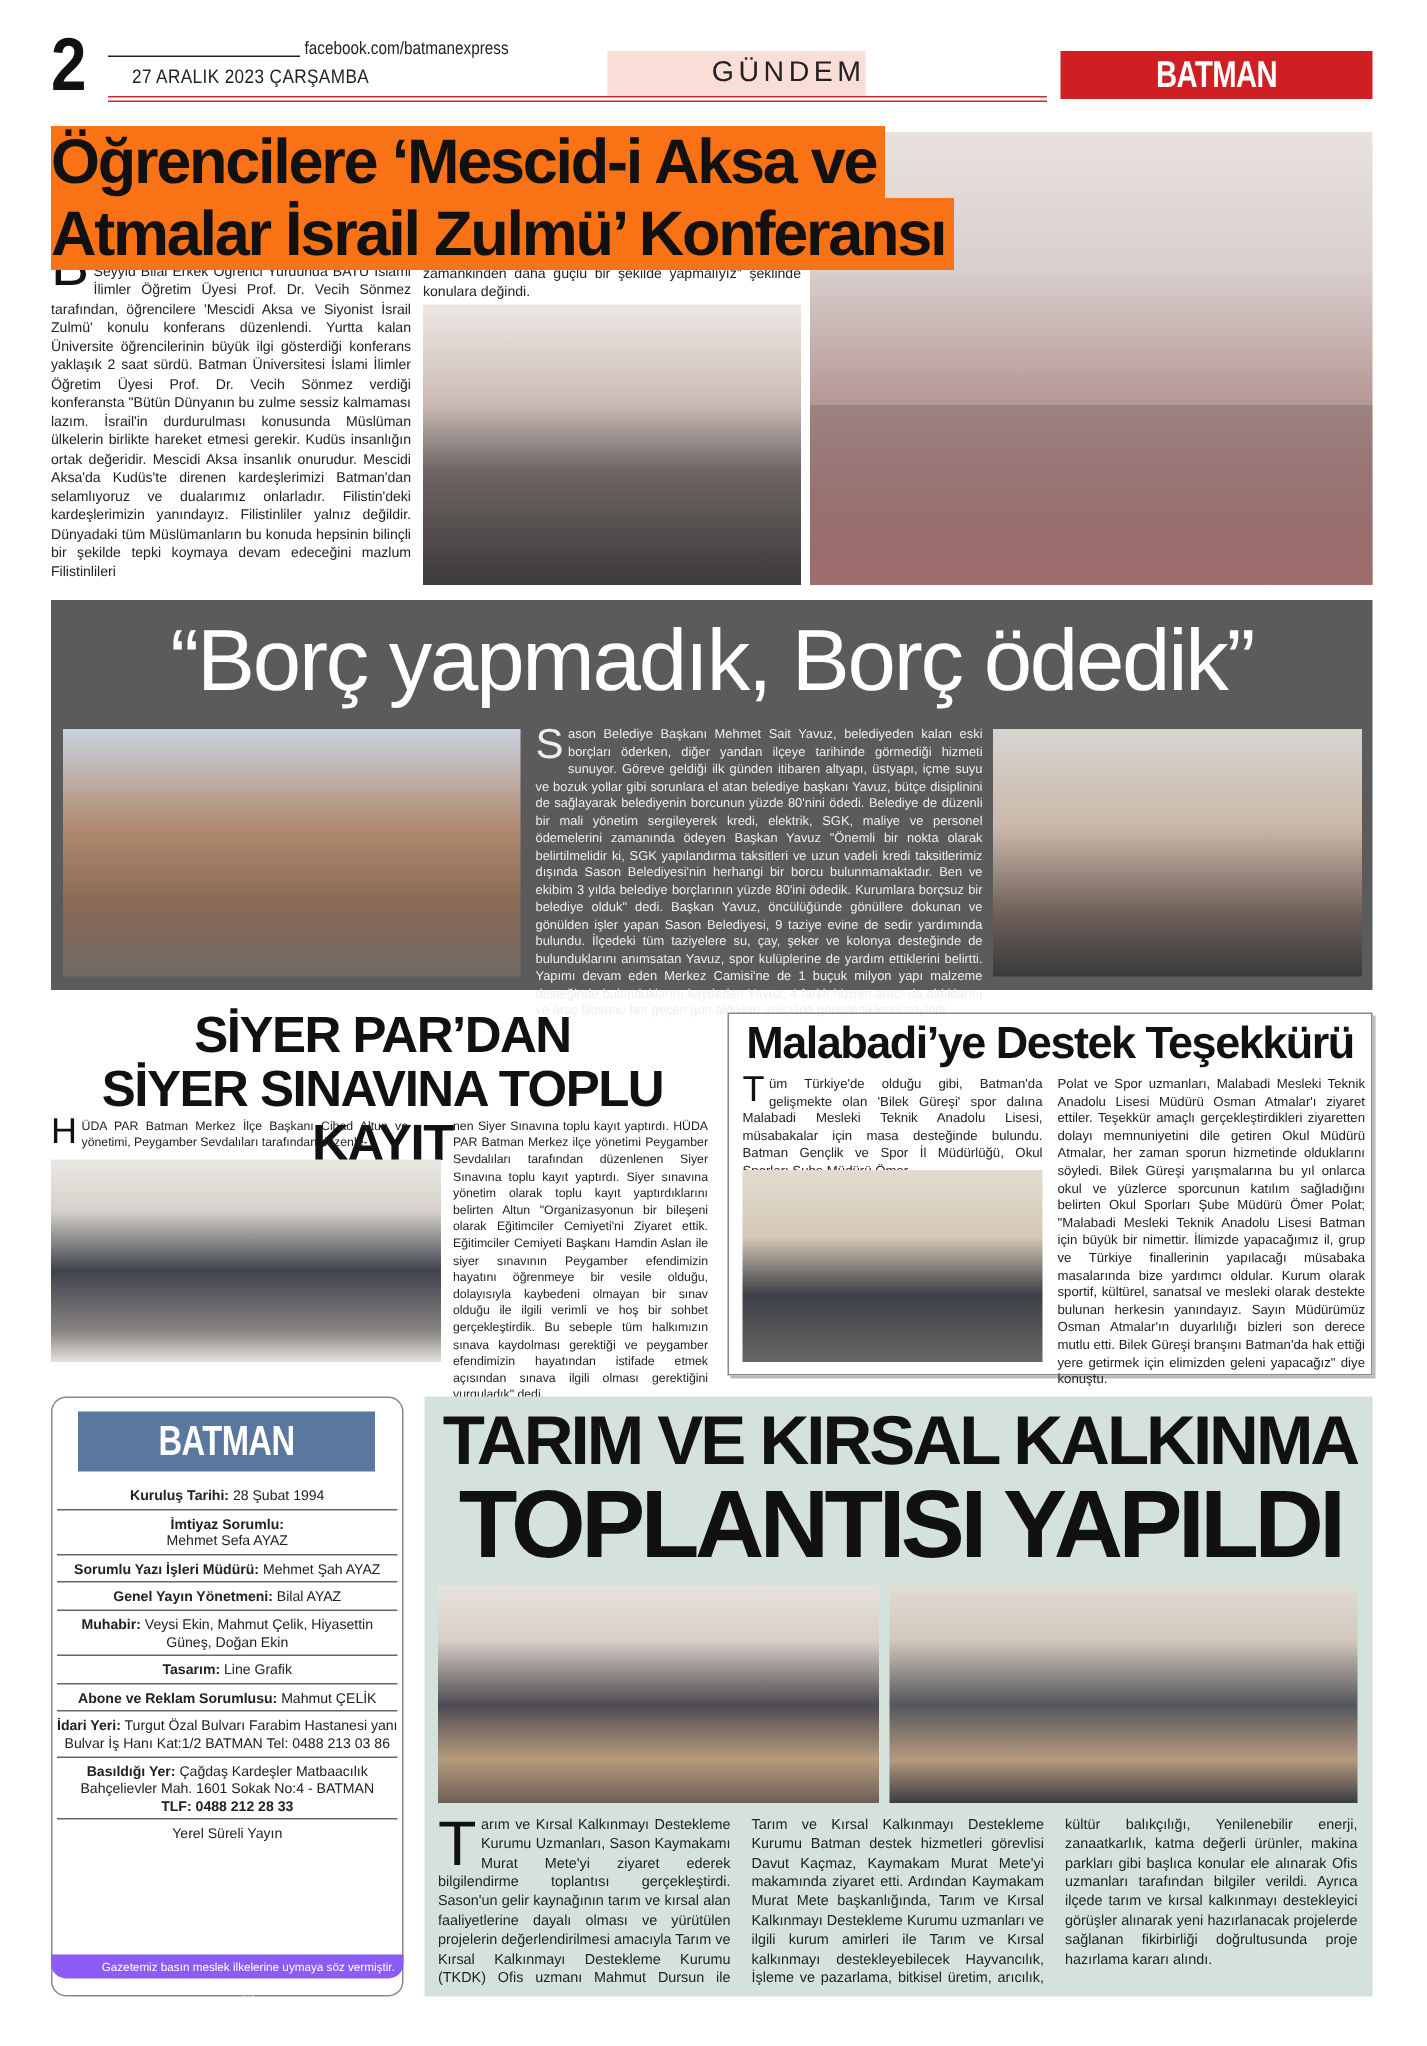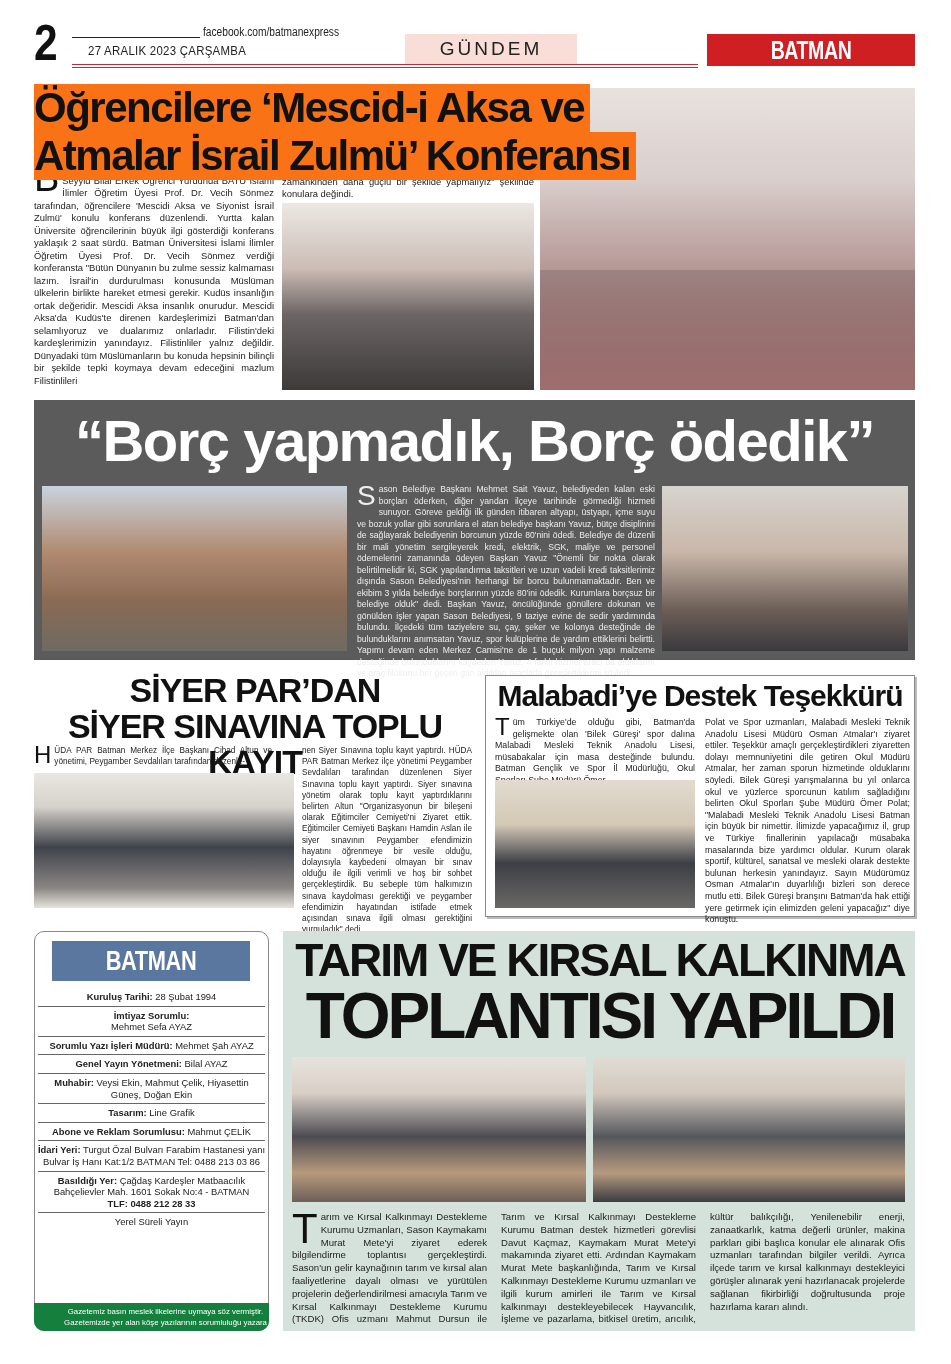--- a/index.html
+++ b/index.html
@@ -5,39 +5,39 @@
   * { box-sizing: border-box; margin: 0; padding: 0; }
   html, body { width: 951px; height: 1364px; background: #fff; overflow: hidden; }
   body { position: relative; font-family: "Liberation Sans", sans-serif; color: #1a1a1a; }
   .abs { position: absolute; }
 
   
   .page-num { left: 34px; top: 18px; font-family: "Liberation Sans", sans-serif; font-weight: 700; font-size: 50px; line-height: 50px; transform: scaleX(0.85); transform-origin: left; color: #111; }
   .fb-line { left: 72px; top: 37px; width: 128px; height: 1px; background: #222; }
   .fb-text { left: 203px; top: 25px; font-size: 12px; transform: scaleX(0.85); transform-origin: left; color: #222; }
   .date { left: 88px; top: 43px; font-size: 13px; letter-spacing: 0.3px; transform: scaleX(0.88); transform-origin: left; color: #222; }
-  .gundem { left: 405px; top: 34px; width: 172px; height: 30px; background: #f8ded6; text-align: center; font-size: 19px; line-height: 30px; letter-spacing: 3px; color: #222; }
+  .gundem { left: 405px; top: 34px; width: 172px; height: 30px; background: #f8ded6; text-align: right; font-size: 19px; line-height: 30px; letter-spacing: 3px; color: #222; }
   .red-rule { left: 72px; top: 64px; width: 626px; height: 1px; background: #c5293a; }
   .red-rule2 { left: 72px; top: 67px; width: 626px; height: 1px; background: #c5293a; }
   .brand { left: 707px; top: 34px; width: 208px; height: 32px; background: #d01f23; color: #fff; font-family: "Liberation Sans", sans-serif; font-weight: 700; font-size: 25px; line-height: 32px; text-align: center; letter-spacing: -0.5px; }
   .brand .inner { display: inline-block; transform: scaleX(0.78); }
 
   
   .s1-photo { left: 540px; top: 88px; width: 375px; height: 302px; background: linear-gradient(180deg, #e8e2df 0%, #d9cfcc 30%, #b59896 60%, #7e5d5c 100%); }
   .s1-photo::after { content: ""; position: absolute; left: 0; right: 0; bottom: 0; height: 120px; background: linear-gradient(180deg, rgba(60,50,50,0.2), rgba(180,120,120,0.6)); }
   .s1-title { left: 34px; top: 84px; font-weight: 700; font-size: 42px; line-height: 48px; letter-spacing: -1.5px; color: #111; z-index: 2; }
   .s1-title span { display: inline-block; background: #f97316; padding: 0 6px 0 0; }
   .s1-body { left: 34px; top: 162px; width: 240px; height: 230px; font-size: 9.4px; line-height: 12.5px; text-align: justify; color: #222; }
   .dropcap { float: left; font-size: 38px; line-height: 32px; margin-right: 3px; margin-top: 0px; font-weight: 400; color: #111; }
   .s1-body2 { left: 282px; top: 163px; width: 252px; font-size: 9.4px; line-height: 12.5px; text-align: justify; color: #222; }
   .s1-photo2 { left: 282px; top: 203px; width: 252px; height: 187px; background: linear-gradient(180deg, #ece8e4 0%, #ccbcb5 35%, #6b6463 60%, #3e3a3a 100%); }
 
   
   .s2-box { left: 34px; top: 400px; width: 881px; height: 260px; background: #5b5b5b; }
-  .s2-title { left: 34px; top: 400px; width: 881px; text-align: center; color: #fff; font-weight: 700; font-size: 58px; line-height: 82px; letter-spacing: -1.5px; }
+  .s2-title { left: 34px; top: 400px; width: 881px; text-align: center; color: #fff; font-weight: 400; font-size: 58px; line-height: 82px; letter-spacing: -1.5px; }
   .s2-photo1 { left: 42px; top: 486px; width: 305px; height: 165px; background: linear-gradient(180deg, #c9d3de 0%, #b18a70 40%, #8a6a55 70%, #6f6a62 100%); }
   .s2-body { left: 357px; top: 484px; width: 298px; font-size: 8.6px; line-height: 11.5px; text-align: justify; color: #eee; }
   .s2-body .dropcap { font-size: 28px; line-height: 24px; color: #eee; }
   .s2-photo2 { left: 662px; top: 486px; width: 246px; height: 165px; background: linear-gradient(180deg, #d7d4cf 0%, #c9b7a9 40%, #6d5e57 75%, #3a3a3e 100%); }
 
   
   .s3-title { left: 34px; top: 672px; width: 442px; text-align: center; font-weight: 700; font-size: 34px; line-height: 36px; letter-spacing: -1px; color: #111; }
   .s3-body1 { left: 34px; top: 745px; width: 238px; font-size: 8.2px; line-height: 11px; text-align: justify; color: #222; }
   .s3-body1 .dropcap { font-size: 24px; line-height: 20px; }
   .s3-photo { left: 34px; top: 773px; width: 260px; height: 135px; background: linear-gradient(180deg, #e9e7e2 0%, #d6d2cb 25%, #40434c 55%, #898582 85%, #e6e3de 100%); }
@@ -52,21 +52,21 @@
   .s4-body2 { left: 705px; top: 717px; width: 205px; font-size: 8.8px; line-height: 11.6px; text-align: justify; color: #222; }
 
   
   .mast { left: 34px; top: 931px; width: 235px; height: 400px; border: 1px solid #888; border-radius: 10px; overflow: hidden; }
   .mast-logo { left: 52px; top: 941px; width: 198px; height: 40px; background: #5a77a0; color: #fff; font-weight: 700; font-size: 28px; line-height: 40px; text-align: center; }
   .mast-logo .inner { display: inline-block; transform: scaleX(0.78); letter-spacing: -0.5px; }
   .mast-list { left: 38px; top: 988px; width: 227px; font-size: 9.4px; line-height: 11.6px; text-align: center; color: #222; }
   .mast-row { padding: 3px 0 3px; border-bottom: 1px solid #666; }
   .mast-row b { font-weight: 700; }
   .mast-row.last { border-bottom: none; }
-  .mast-foot { left: 34px; top: 1303px; width: 235px; height: 28px; background: #15803d; color: #fff; font-size: 7.8px; line-height: 11px; text-align: center; padding-top: 3px; border-radius: 0 0 10px 10px; padding-left: 28px; }
+  .mast-foot { left: 34px; top: 1303px; width: 235px; height: 16px; background: #8b5cf6; color: #fff; font-size: 7.8px; line-height: 11px; text-align: center; padding-top: 3px; border-radius: 0 0 10px 10px; padding-left: 28px; }
 
   
   .s5-box { left: 283px; top: 931px; width: 632px; height: 400px; background: #d5e2dc; }
   .s5-title { left: 290px; top: 936px; width: 620px; text-align: center; font-weight: 700; font-size: 46px; line-height: 48px; letter-spacing: -2px; color: #111; }
   .s5-title .l2 { font-size: 64px; line-height: 64px; letter-spacing: -3px; display: block; }
   .s5-photo1 { left: 292px; top: 1057px; width: 294px; height: 145px; background: linear-gradient(180deg, #e6e3de 0%, #d8cfc6 25%, #4d4b52 55%, #b79a7d 80%, #6d5f57 100%); }
   .s5-photo2 { left: 593px; top: 1057px; width: 312px; height: 145px; background: linear-gradient(180deg, #e0dcd4 0%, #d2c8bd 25%, #55575d 55%, #b69a7e 80%, #3a3c42 100%); }
   .s5-body { left: 292px; top: 1211px; width: 613px; font-size: 9.6px; line-height: 12.8px; text-align: justify; color: #222; column-count: 3; column-gap: 14px; }
   .s5-body .dropcap { font-size: 42px; line-height: 36px; }
 </style>

